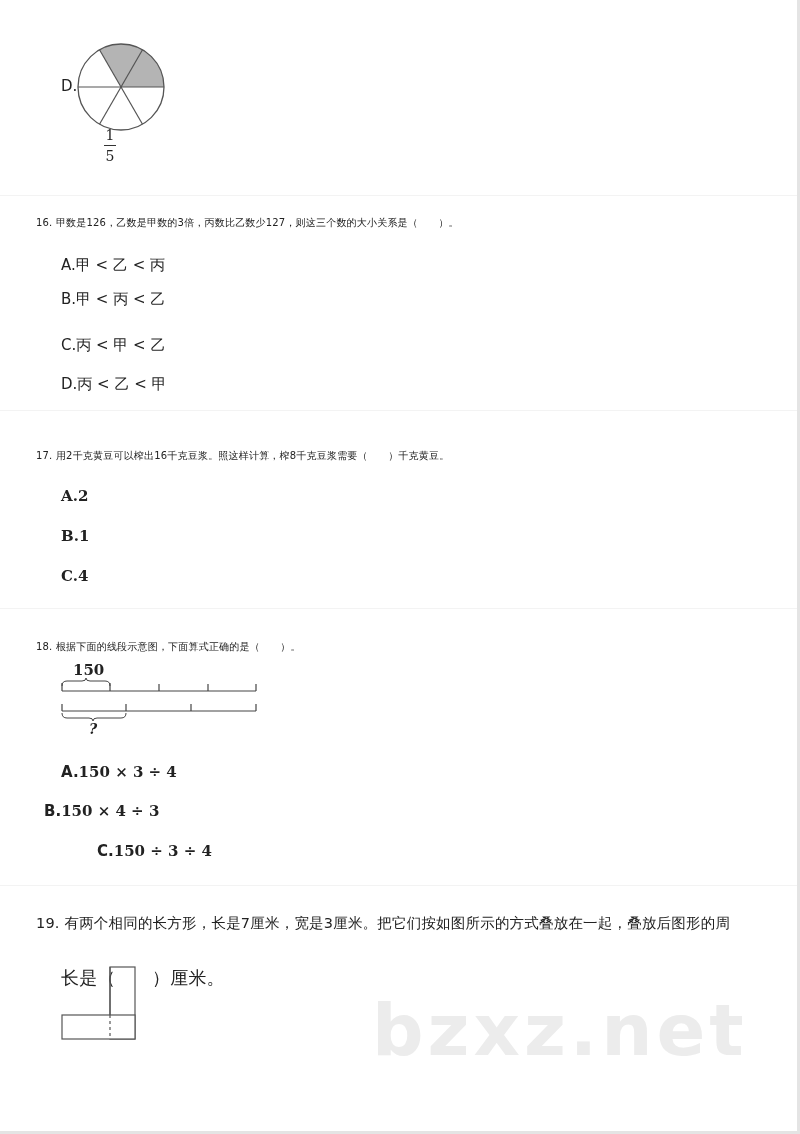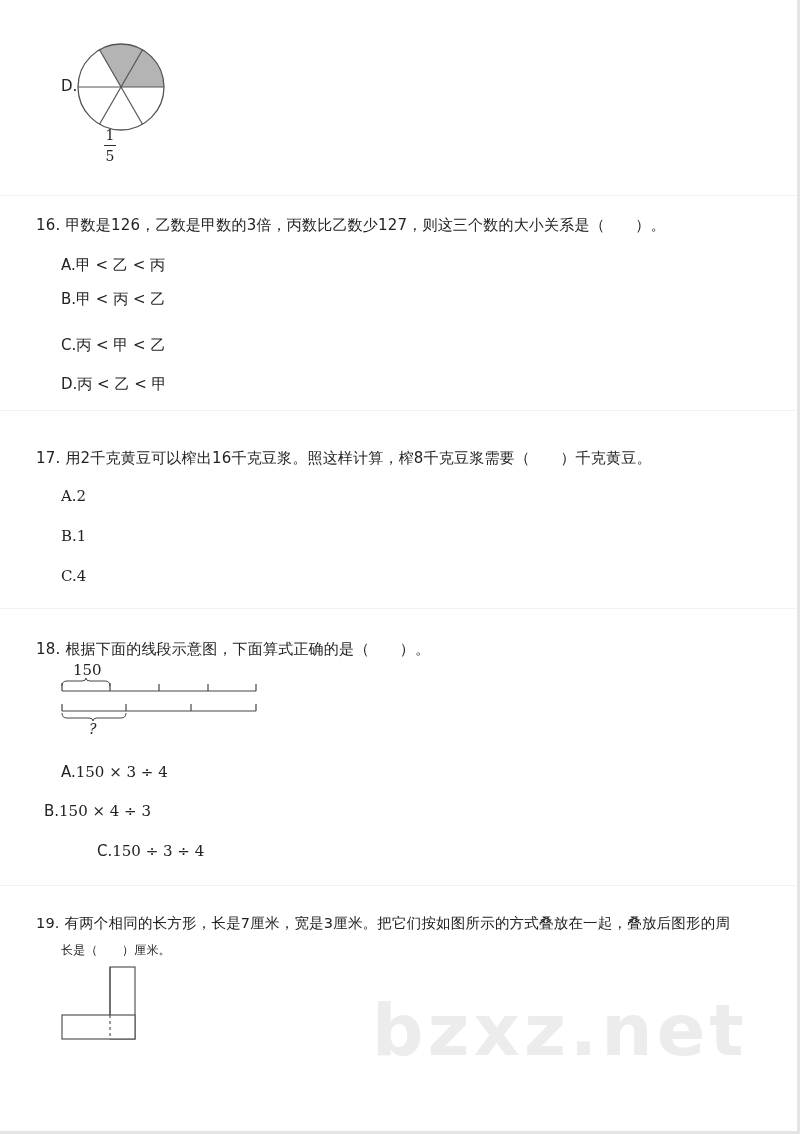--- a/index.html
+++ b/index.html
@@ -11,23 +11,23 @@
       position: relative;
     }
     .page {
       position: absolute; left: 0; top: 0;
       width: 797px; height: 1131px;
       border-right: 3px solid #e4e4e4;
       border-bottom: 3px solid #e4e4e4;
       background: #fff;
     }
     .abs { position: absolute; }
-    .q-title { font-size: 15px; letter-spacing: 0.2px; white-space: nowrap; }
+    .q-title { font-size: 10px; letter-spacing: 0.2px; white-space: nowrap; }
     .opt { font-size: 15px; white-space: nowrap; }
-    .serif { font-family: "DejaVu Serif", "Liberation Serif", serif; }
+    .serif { font-family: "DejaVu Serif", "Liberation Serif", serif; font-weight: bold; }
     .frac {
       position: absolute; font-family: "DejaVu Serif", "Liberation Serif", serif;
       font-size: 14px; text-align: center; width: 16px;
     }
     .frac .bar { display: block; height: 1px; background: #333; margin: 2px 2px; }
     .watermark {
       position: absolute; left: 372px; top: 988px;
       font-family: "DejaVu Sans", "Liberation Sans", sans-serif;
       font-weight: bold; font-size: 72px; color: #ececec;
       letter-spacing: 4px;
@@ -116,21 +116,21 @@
   <div class="abs opt serif" style="left:44px; top:802px;">
     <span style="font-family:'DejaVu Sans',sans-serif;">B.</span><span>150 × 4 ÷ 3</span>
   </div>
   <div class="abs opt serif" style="left:61px; top:842px;margin-left:36px;">
     <span style="font-family:'DejaVu Sans',sans-serif;">C.</span><span>150 ÷ 3 ÷ 4</span>
   </div>
 
   <div class="divider" style="top:885px;"></div>
 
   <div class="abs q-title" style="left:36px; top:914px; font-size:14.5px;">19. 有两个相同的长方形，长是7厘米，宽是3厘米。把它们按如图所示的方式叠放在一起，叠放后图形的周</div>
-  <div class="abs q-title" style="left:61px; top:942px; font-size:12px;">长是（　　）厘米。</div>
+  <div class="abs q-title" style="left:61px; top:966px; font-size:18px;">长是（　　）厘米。</div>
   <svg class="abs" style="left:60px; top:965px;" width="80" height="78" viewBox="0 0 80 78">
 
     <rect x="50" y="2" width="25" height="72" fill="none" stroke="#555" stroke-width="1.2"></rect>
 
     <rect x="2" y="50" width="73" height="24" fill="#fff" stroke="#555" stroke-width="1.2"></rect>
     <line x1="50" y1="2" x2="50" y2="50" stroke="#555" stroke-width="1.2"></line>
     <line x1="50" y1="50" x2="50" y2="74" stroke="#555" stroke-width="1.2" stroke-dasharray="3,3"></line>
   </svg>
 
   <div class="watermark">bzxz.net</div>

